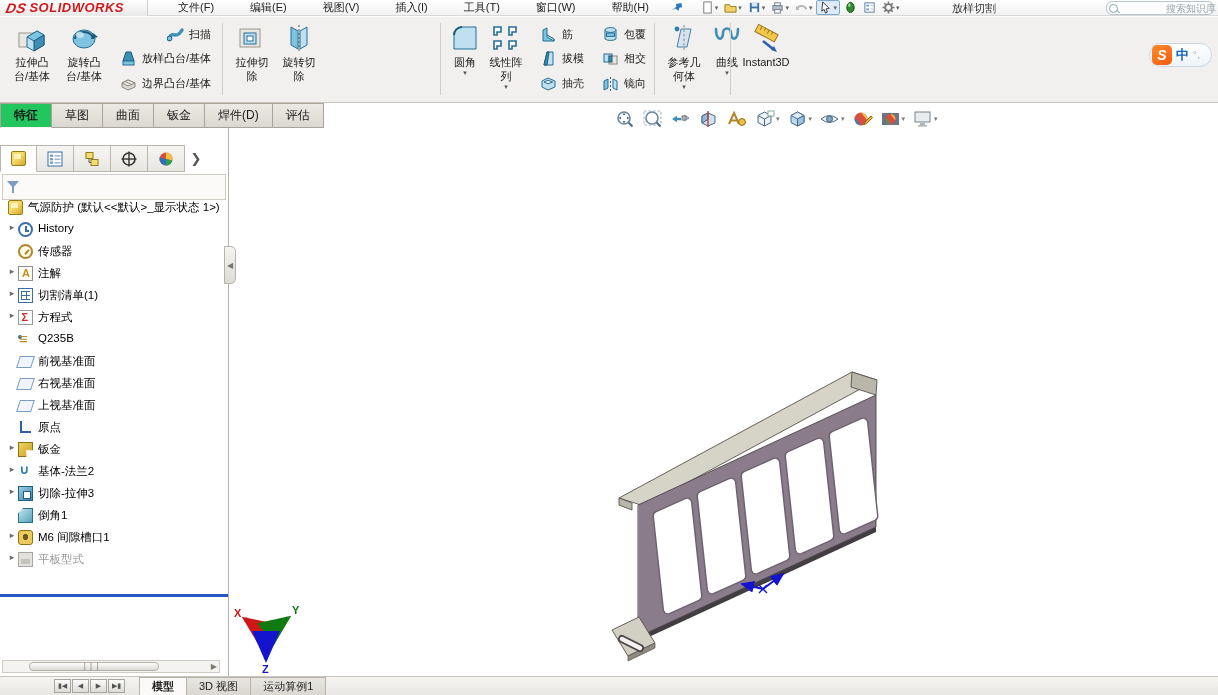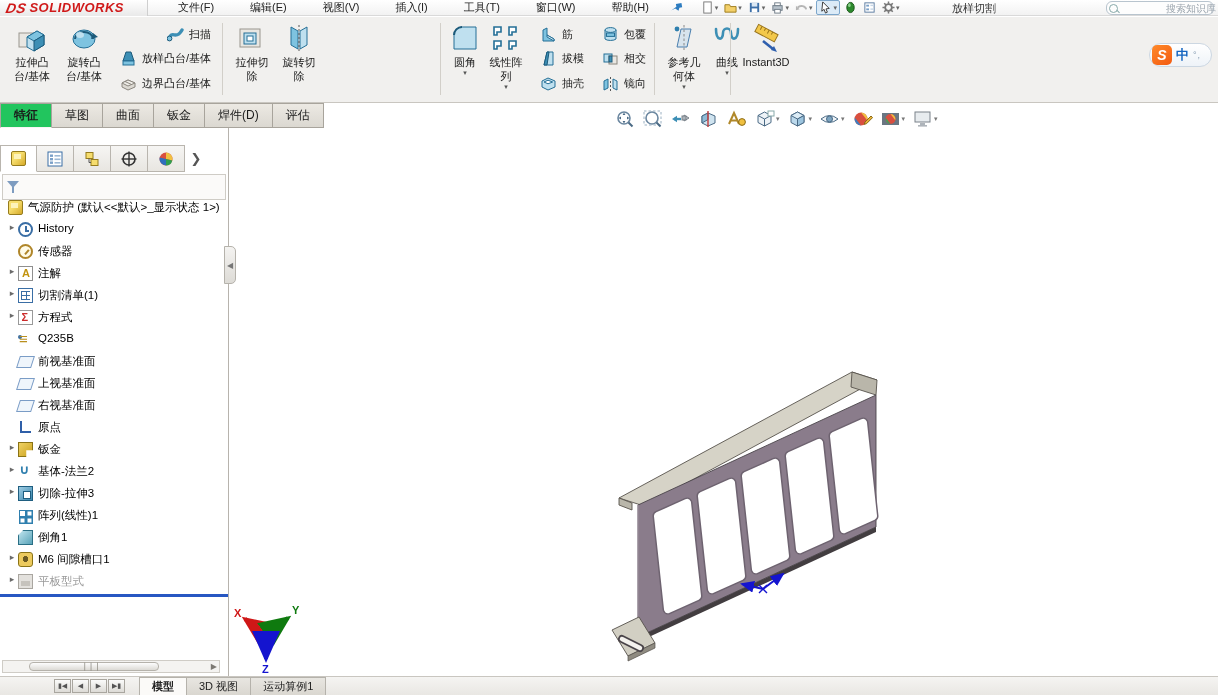--- a/index.html
+++ b/index.html
@@ -722,51 +722,46 @@
       <span class="lbl">Q235B</span>
     </div>
     <div class="trow">
       <span class="spacer"></span>
       <span class="ti ti-plane"></span>
       <span class="lbl">前视基准面</span>
     </div>
     <div class="trow">
       <span class="spacer"></span>
       <span class="ti ti-plane"></span>
-      <span class="lbl">上视基准面</span>
+      <span class="lbl">右视基准面</span>
     </div>
     <div class="trow">
       <span class="spacer"></span>
       <span class="ti ti-plane"></span>
-      <span class="lbl">右视基准面</span>
+      <span class="lbl">上视基准面</span>
     </div>
     <div class="trow">
       <span class="spacer"></span>
       <span class="ti ti-origin"></span>
       <span class="lbl">原点</span>
     </div>
     <div class="trow">
       <span class="arrow">▸</span>
       <span class="ti ti-sm"></span>
       <span class="lbl">钣金</span>
     </div>
     <div class="trow">
       <span class="arrow">▸</span>
       <span class="ti ti-flange"></span>
       <span class="lbl">基体-法兰2</span>
     </div>
     <div class="trow">
       <span class="arrow">▸</span>
       <span class="ti ti-cut"></span>
       <span class="lbl">切除-拉伸3</span>
-    </div>
-    <div class="trow">
-      <span class="spacer"></span>
-      <span class="ti ti-pattern"></span>
-      <span class="lbl">阵列(线性)1</span>
     </div>
     <div class="trow">
       <span class="spacer"></span>
       <span class="ti ti-chamfer"></span>
       <span class="lbl">倒角1</span>
     </div>
     <div class="trow">
       <span class="arrow">▸</span>
       <span class="ti ti-slot"></span>
       <span class="lbl">M6 间隙槽口1</span>

